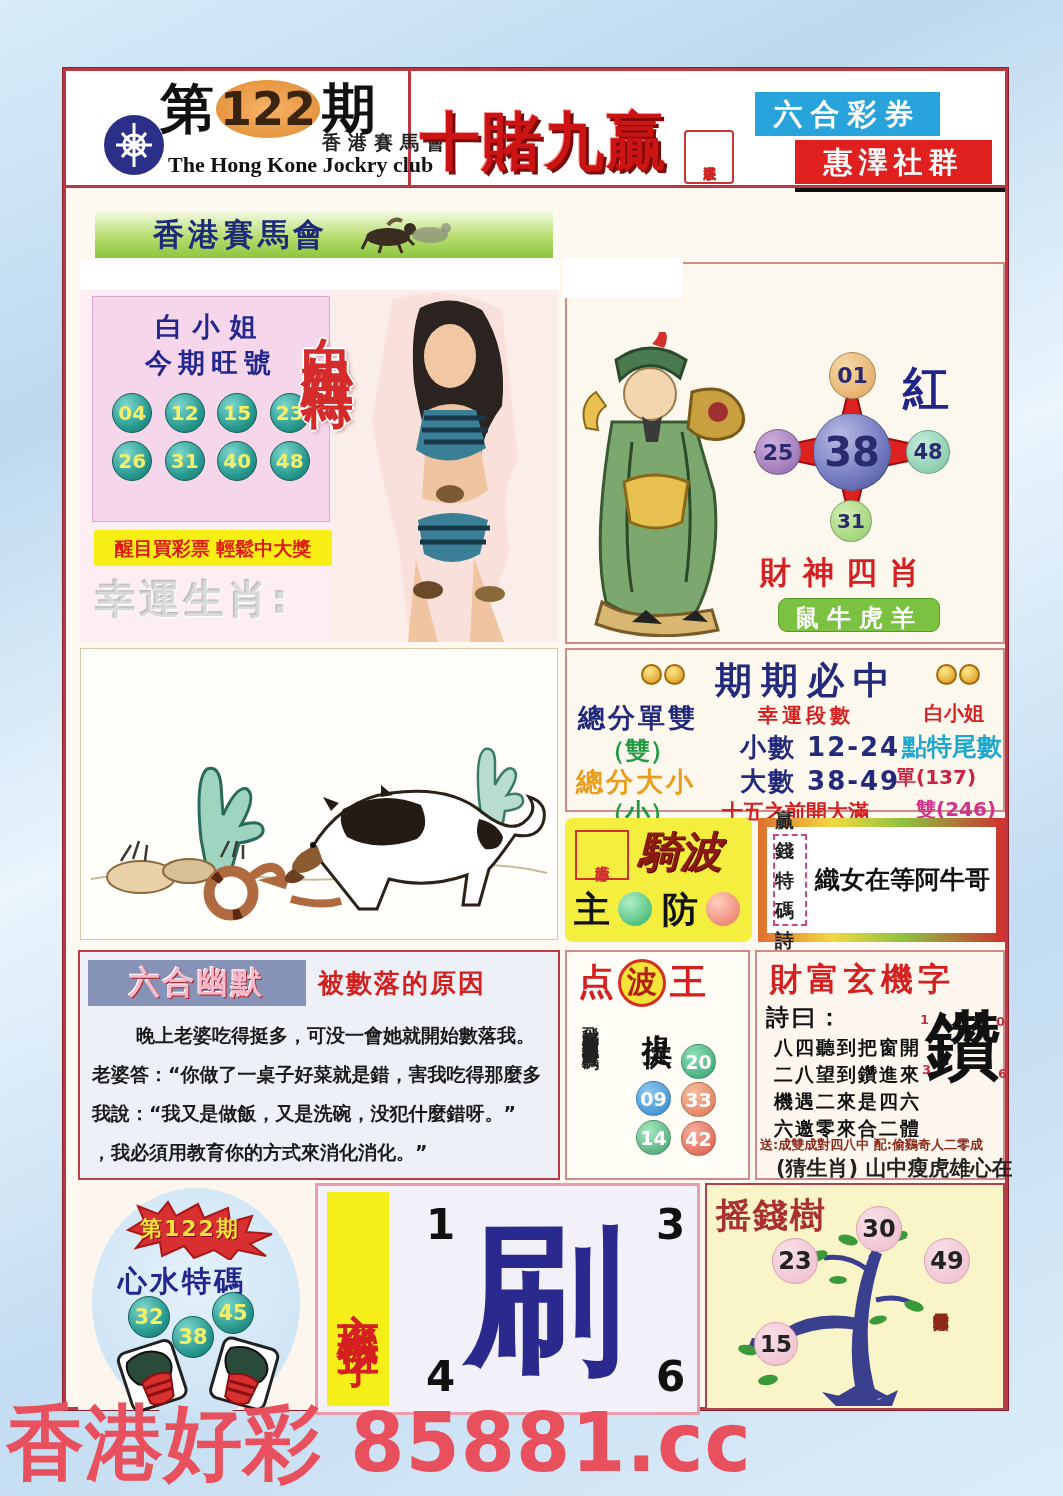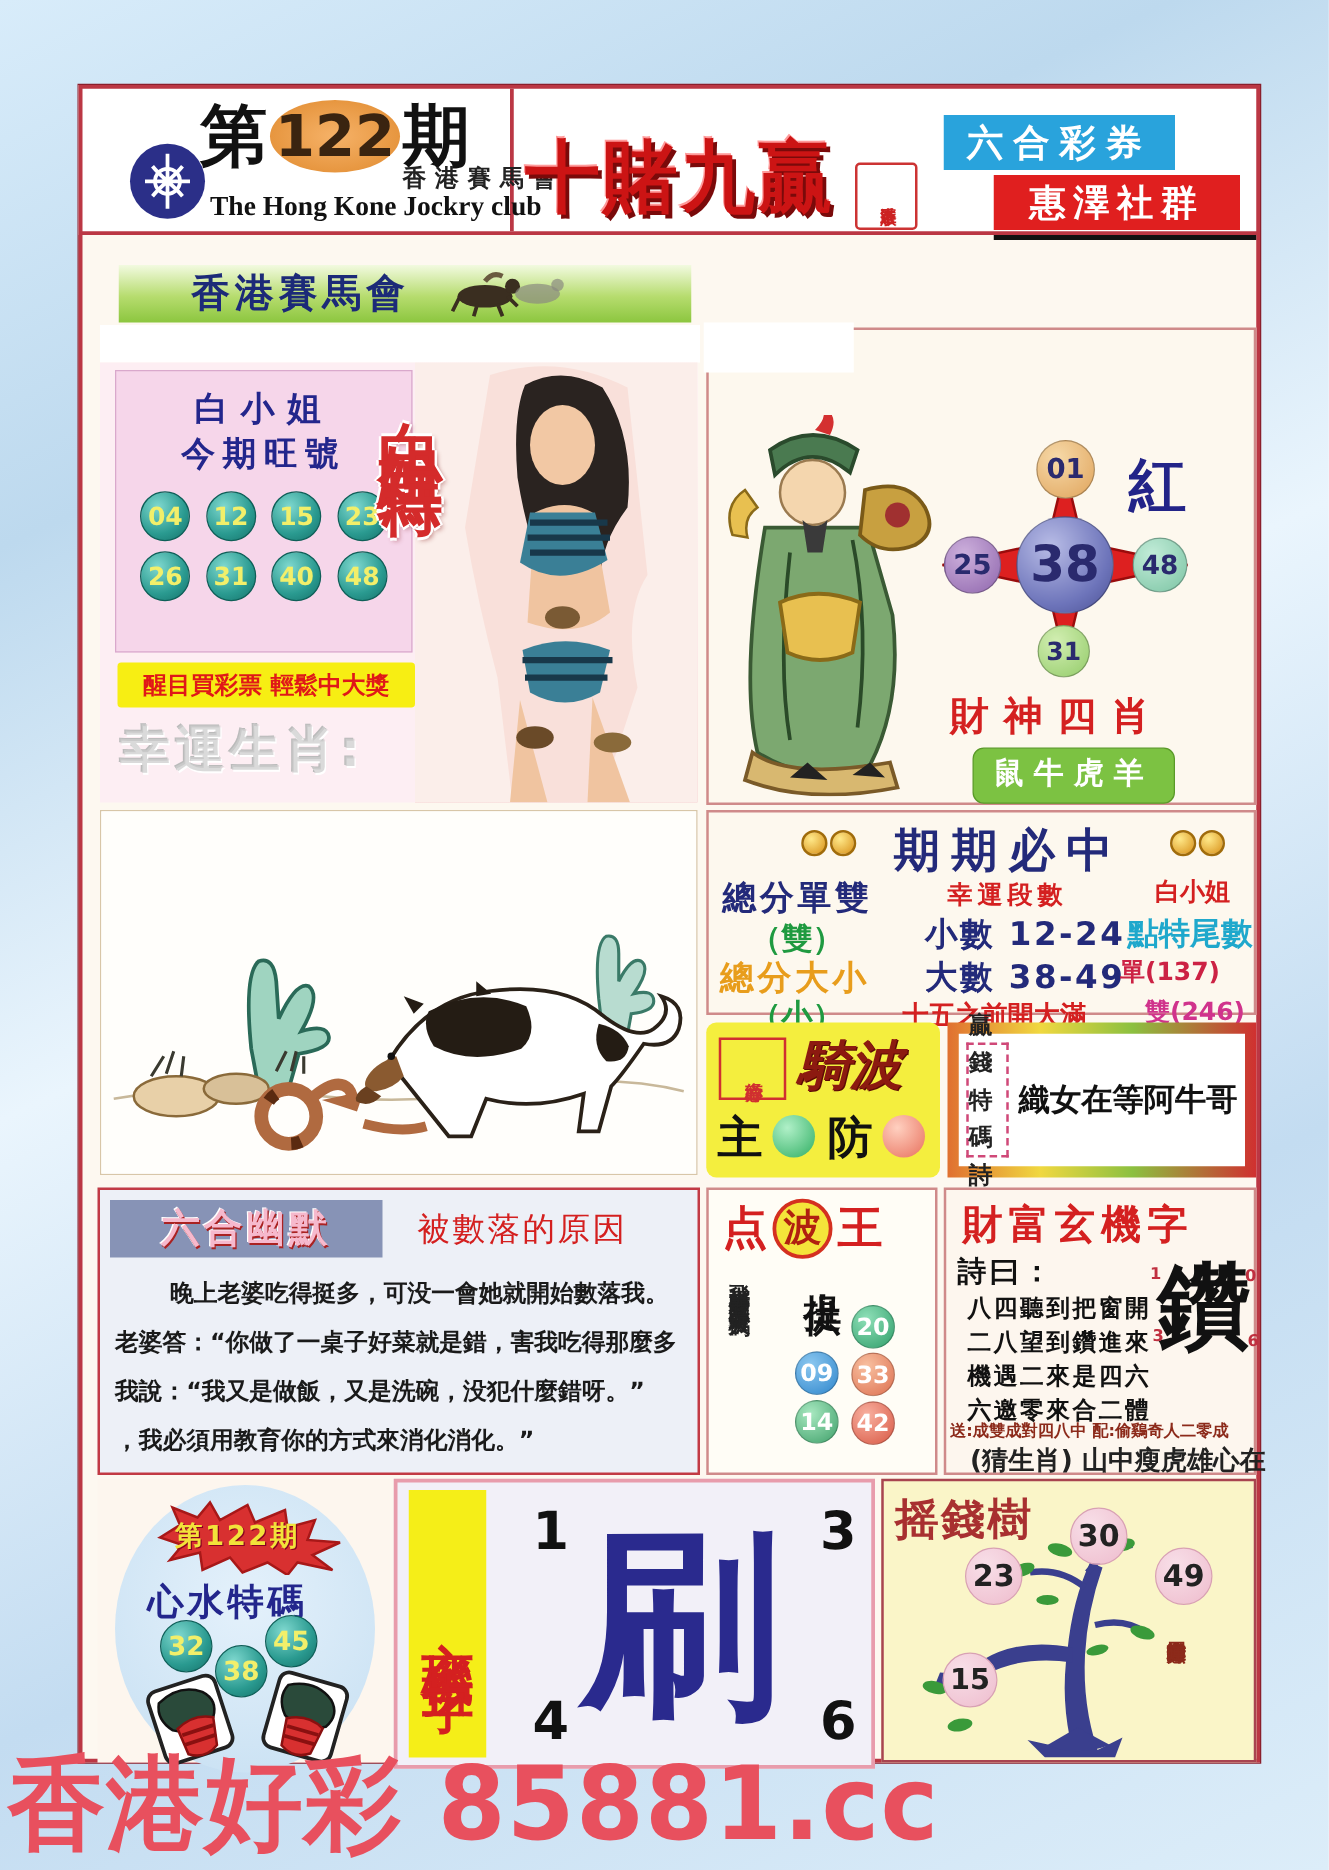--- a/index.html
+++ b/index.html
@@ -68,21 +68,21 @@
 
   
   #dog-panel { left:80px; top:648px; width:478px; height:292px; background:#fffefb; border:1px solid #d8c6a8; }
 
   
   #humor-panel { left:78px; top:950px; width:482px; height:230px; background:#edf0f7; border:2px solid #c23a44; }
   #humor-title-box { left:88px; top:960px; width:218px; height:46px; background:#8793b6;
     display:flex; align-items:center; justify-content:center; }
   #humor-title-box span { font-size:31px; font-weight:900; color:#f6b9cd; letter-spacing:3px;
     text-shadow:1px 1px 0 #a22, -1px -1px 0 #fff; }
-  #humor-subtitle { left:334px; top:966px; font-size:26px; font-weight:normal; color:#d41f1f; letter-spacing:2px; }
+  #humor-subtitle { left:318px; top:966px; font-size:26px; font-weight:bold; color:#d41f1f; letter-spacing:2px; }
   #humor-body { left:92px; top:1016px; width:456px; font-size:19px; font-weight:bold; color:#1a1a1a; line-height:39px; }
   #humor-body .indent { text-indent:44px; }
 
   
   #god-panel { left:565px; top:262px; width:440px; height:382px; background:#fdf8ee; border:2px solid #cf8a8a; }
   #god-white-patch { left:563px; top:258px; width:120px; height:40px; background:#fff; }
   #god-oval { left:678px; top:278px; width:230px; height:64px; border:2px solid #9a9a9a; border-radius:50%;
     background:#fffdf8; display:flex; align-items:center; justify-content:center; }
   #god-oval span { font-size:34px; font-weight:900; color:#c01f1f; letter-spacing:10px; }
   #red-word { left:903px; top:358px; font-size:46px; font-weight:900; color:#232488; }
@@ -92,21 +92,21 @@
     background:radial-gradient(circle at 35% 30%,#f6d9a8,#e0a45c); }
   #ball-25 { left:755px; top:429px; width:46px; height:46px; font-size:22px;
     background:radial-gradient(circle at 35% 30%,#cdb0dc,#8f66ad); }
   #ball-38 { left:813px; top:413px; width:78px; height:78px; font-size:40px;
     background:radial-gradient(circle at 35% 30%,#b8bce6,#6d74ba 65%,#4a4f92); }
   #ball-48 { left:906px; top:430px; width:44px; height:44px; font-size:21px;
     background:radial-gradient(circle at 35% 30%,#c2ecd8,#7cc4a4); }
   #ball-31 { left:830px; top:500px; width:42px; height:42px; font-size:20px;
     background:radial-gradient(circle at 35% 30%,#d2eeb2,#94cc6a); }
   #four-title { left:760px; top:552px; font-size:31px; font-weight:900; color:#d42020; letter-spacing:12px; }
-  #four-pill { left:778px; top:598px; width:162px; height:45px; background:#7cc242; border-radius:9px;
+  #four-pill { left:778px; top:598px; width:162px; height:34px; background:#7cc242; border-radius:9px;
     color:#fff; font-size:24px; font-weight:900; letter-spacing:8px; text-align:center; line-height:38px;
     border:1px solid #5a9a28; }
 
   
   #win-panel { left:565px; top:648px; width:440px; height:164px; background:#fdf8ee; border:2px solid #cf8a8a; }
   .coin { width:21px; height:21px; border-radius:50%; display:inline-block; margin:0 1px;
     background:radial-gradient(circle at 35% 30%,#ffe98a,#d89018); border:2px solid #a06c0c; }
   #win-title { left:715px; top:656px; font-size:37px; font-weight:900; color:#232a7a; letter-spacing:9px; }
   #coins-l { left:640px; top:664px; } #coins-r { left:935px; top:664px; }
   .win-txt { position:absolute; font-weight:bold; white-space:nowrap; }

